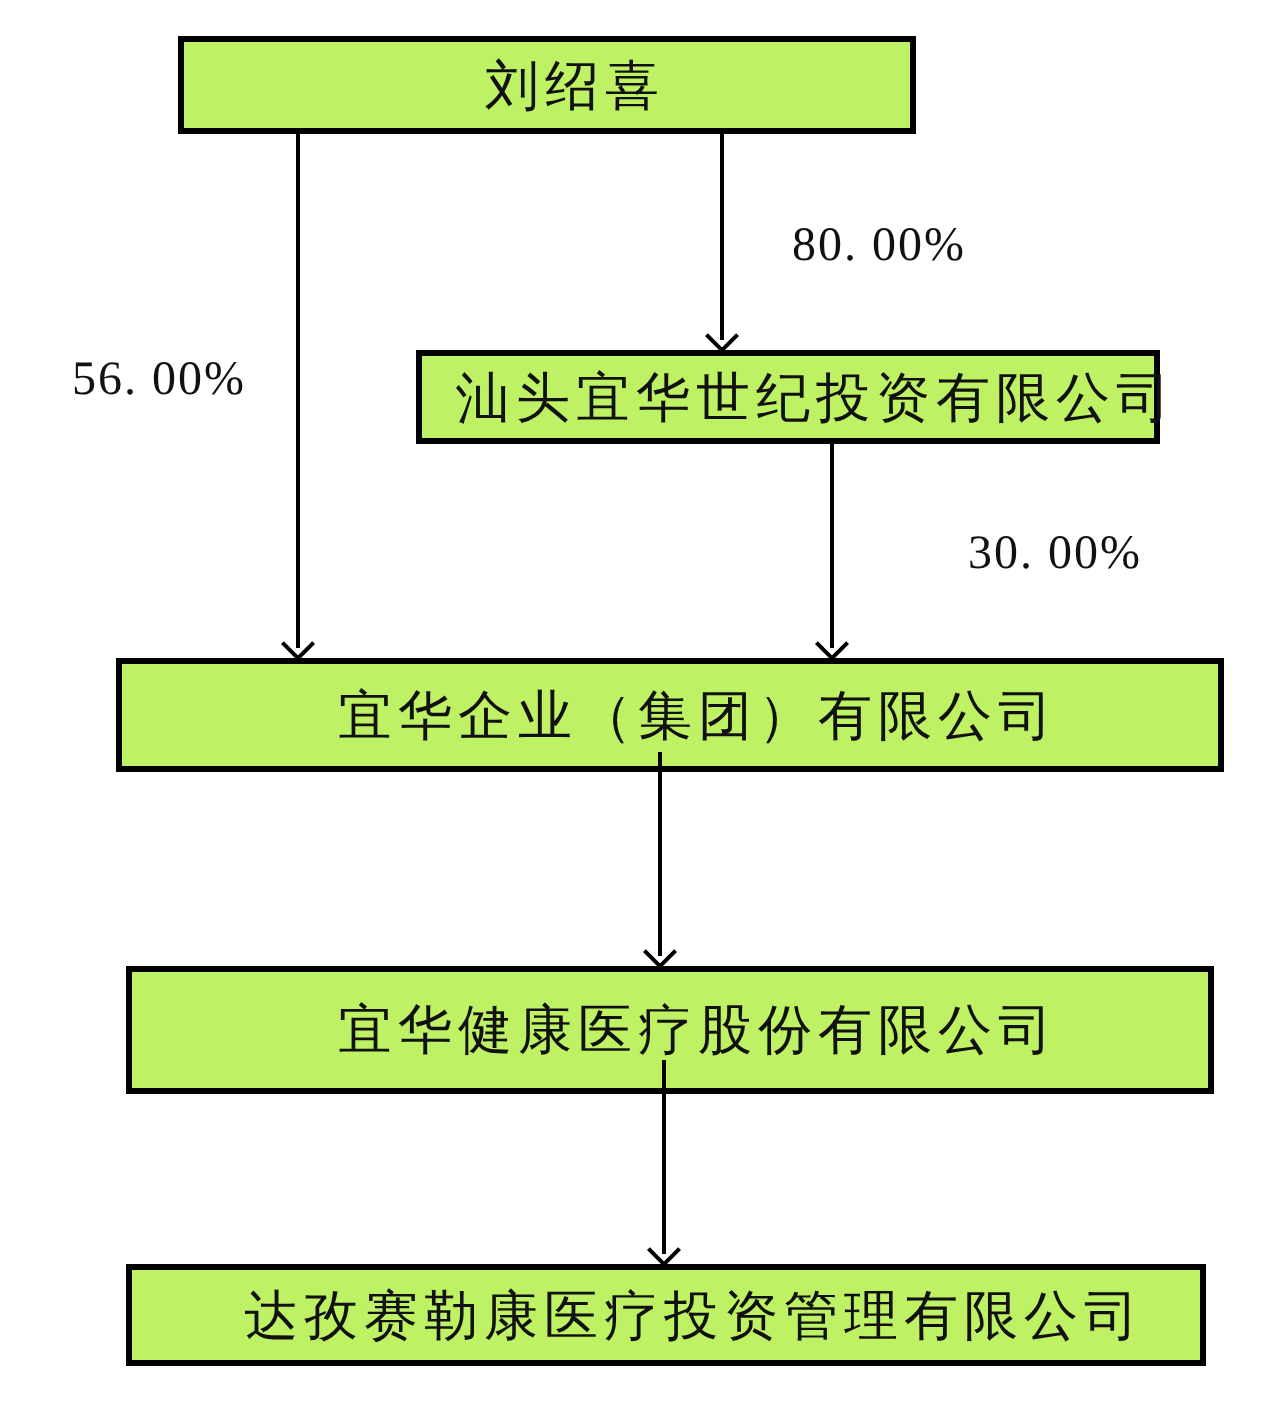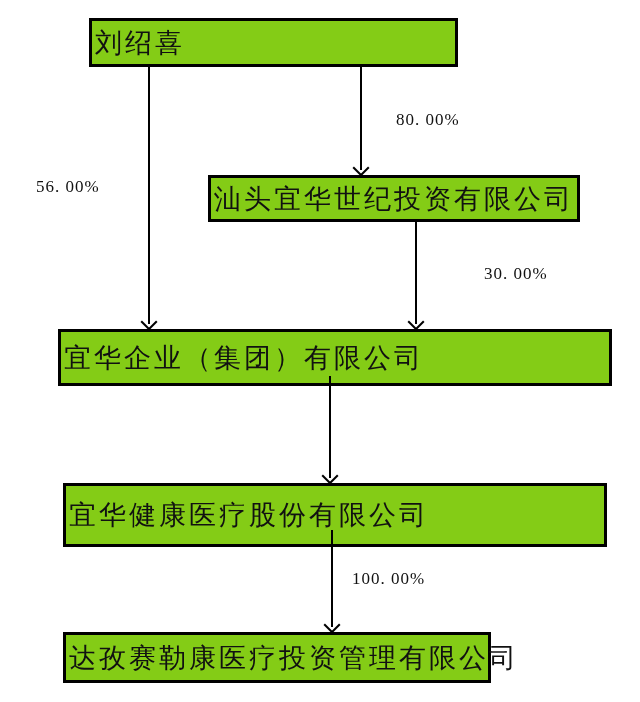--- a/index.html
+++ b/index.html
@@ -12,36 +12,38 @@
     width: 640px;
     height: 702px;
     background: #ffffff;
     overflow: hidden;
     font-family: "Liberation Serif", "DejaVu Serif", serif;
     color: #111111;
   }
   .box {
     position: absolute;
     box-sizing: border-box;
-    background: #84cc16;
+    background: #bef264;
     border: 3px solid #000000;
     display: flex;
     align-items: center;
+    justify-content: center;
+    padding-left: 25px;
   }
   .box-label {
     font-size: 27px;
     letter-spacing: 3px;
     white-space: nowrap;
     text-indent: 3px; 
   }
   .b1 { left: 89px;  top: 18px;  width: 369px; height: 49px; }
   .b2 { left: 208px; top: 175px; width: 372px; height: 47px; }
   .b3 { left: 58px;  top: 329px; width: 554px; height: 57px; }
   .b4 { left: 63px;  top: 483px; width: 544px; height: 64px; }
-  .b5 { left: 63px;  top: 632px; width: 428px; height: 51px; }
+  .b5 { left: 63px;  top: 632px; width: 540px; height: 51px; }
 
   .arrow {
     position: absolute;
     width: 16px;
   }
   .arrow-line {
     position: absolute;
     left: 7px;
     top: 0;
     width: 2px;
@@ -60,21 +62,21 @@
     box-sizing: border-box;
   }
   .a1 { left: 141px; top: 67px;  height: 262px; }
   .a2 { left: 353px; top: 67px;  height: 108px; }
   .a3 { left: 408px; top: 222px; height: 107px; }
   .a4 { left: 322px; top: 376px; height: 107px; }
   .a5 { left: 324px; top: 530px; height: 102px; }
 
   .edge-label {
     position: absolute;
-    font-size: 17px;
+    font-size: 24px;
     letter-spacing: 1px;
     white-space: nowrap;
   }
   .l1 { left: 36px;  top: 177px; }
   .l2 { left: 396px; top: 110px; }
   .l3 { left: 452px; top: 264px; margin-left: 32px; }
   .l4 { left: 350px; top: 418px; }
   .l5 { left: 352px; top: 569px; }
 </style>
 </head>
@@ -123,15 +125,14 @@
   </div>
 
   <div class="arrow a5">
     <div class="arrow-line"></div>
     <div class="arrow-head"></div>
   </div>
 
   <div class="edge-label l1">56. 00%</div>
   <div class="edge-label l2">80. 00%</div>
   <div class="edge-label l3">30. 00%</div>
-  <div class="edge-label l5">100. 00%</div>
 
 </div>
 
 </body></html>

